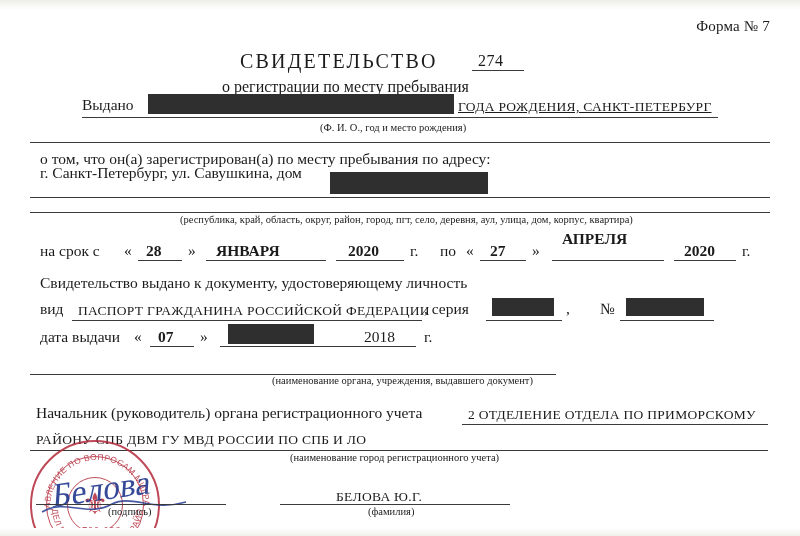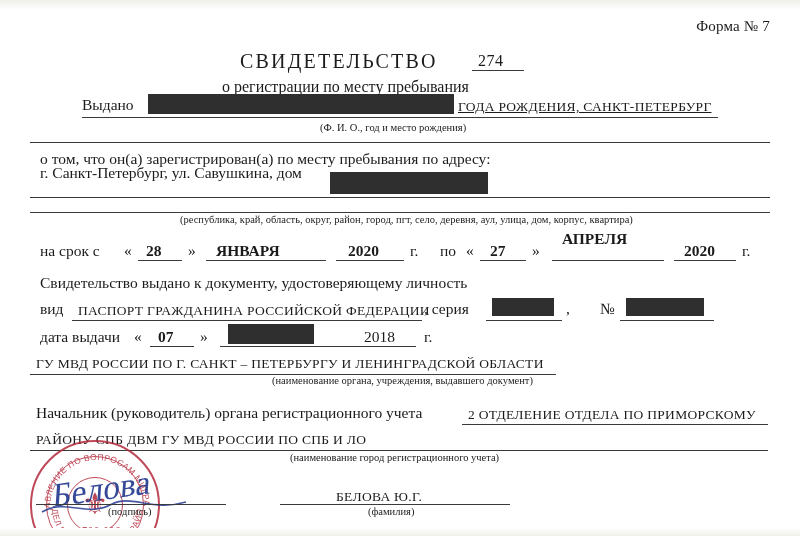--- a/index.html
+++ b/index.html
@@ -235,21 +235,20 @@
   <div class="quote" style="left:134px; top:328px;">«</div>
   <div class="txt txt-bold" style="left:158px; top:328px;">07</div>
   <div class="rule" style="left:150px; top:346px; width:44px;"></div>
   <div class="quote" style="left:200px; top:328px;">»</div>
   <div class="redact" style="left:228px; top:324px; width:86px; height:20px;"></div>
   <div class="rule" style="left:220px; top:346px; width:136px;"></div>
   <div class="txt" style="left:364px; top:328px;">2018</div>
   <div class="rule" style="left:356px; top:346px; width:60px;"></div>
   <div class="txt" style="left:424px; top:328px;">г.</div>
 
-  <div class="txt-caps" style="left:36px; top:356px;">ГУ  МВД  РОССИИ  ПО  Г. САНКТ – ПЕТЕРБУРГУ  И  ЛЕНИНГРАДСКОЙ ОБЛАСТИ</div>
   <div class="rule" style="left:30px; top:374px; width:526px;"></div>
   <div class="txt-sm" style="left:272px; top:375px;">(наименование органа, учреждения, выдавшего документ)</div>
 
   <div class="txt" style="left:36px; top:404px;">Начальник (руководитель) органа регистрационного учета</div>
   <div class="txt-caps" style="left:468px; top:407px;">2 ОТДЕЛЕНИЕ ОТДЕЛА  ПО ПРИМОРСКОМУ</div>
   <div class="rule" style="left:462px; top:424px; width:306px;"></div>
   <div class="txt-caps" style="left:36px; top:432px;text-align:right;">РАЙОНУ СПБ ДВМ  ГУ  МВД РОССИИ  ПО СПБ  И  ЛО</div>
   <div class="rule" style="left:30px; top:450px; width:738px;"></div>
   <div class="txt-sm" style="left:290px; top:452px;">(наименование город регистрационного учета)</div>
 

